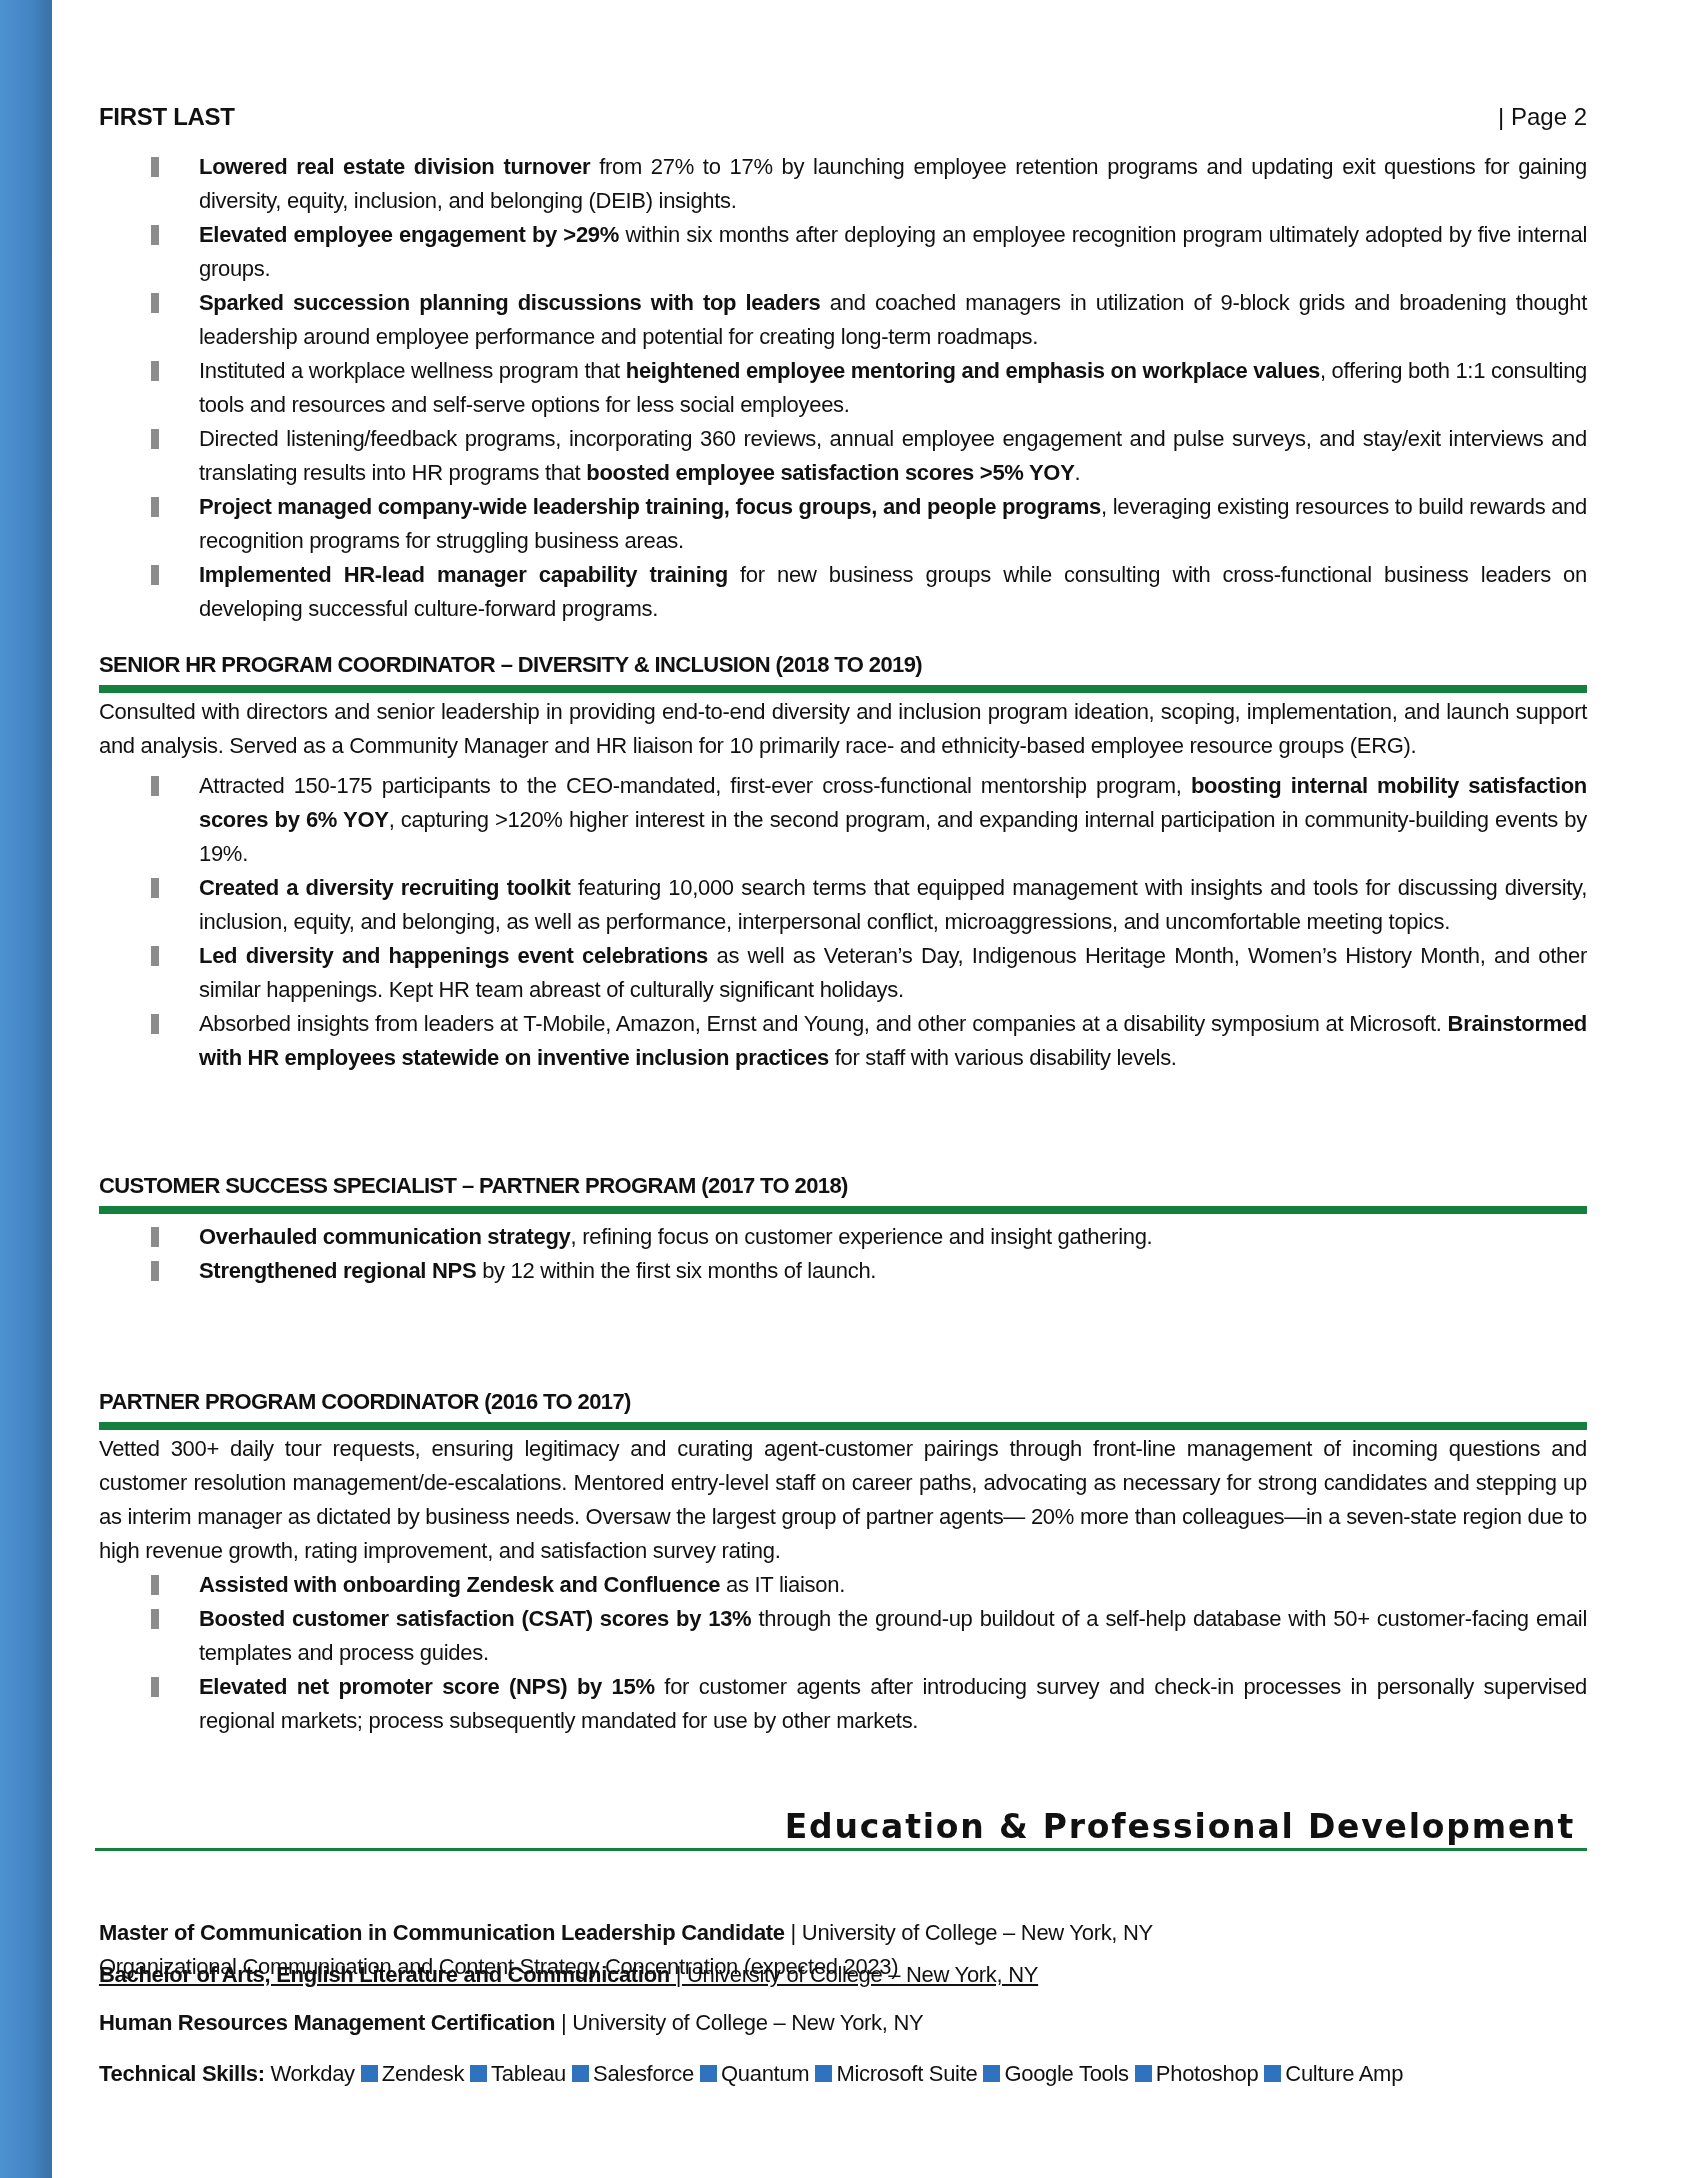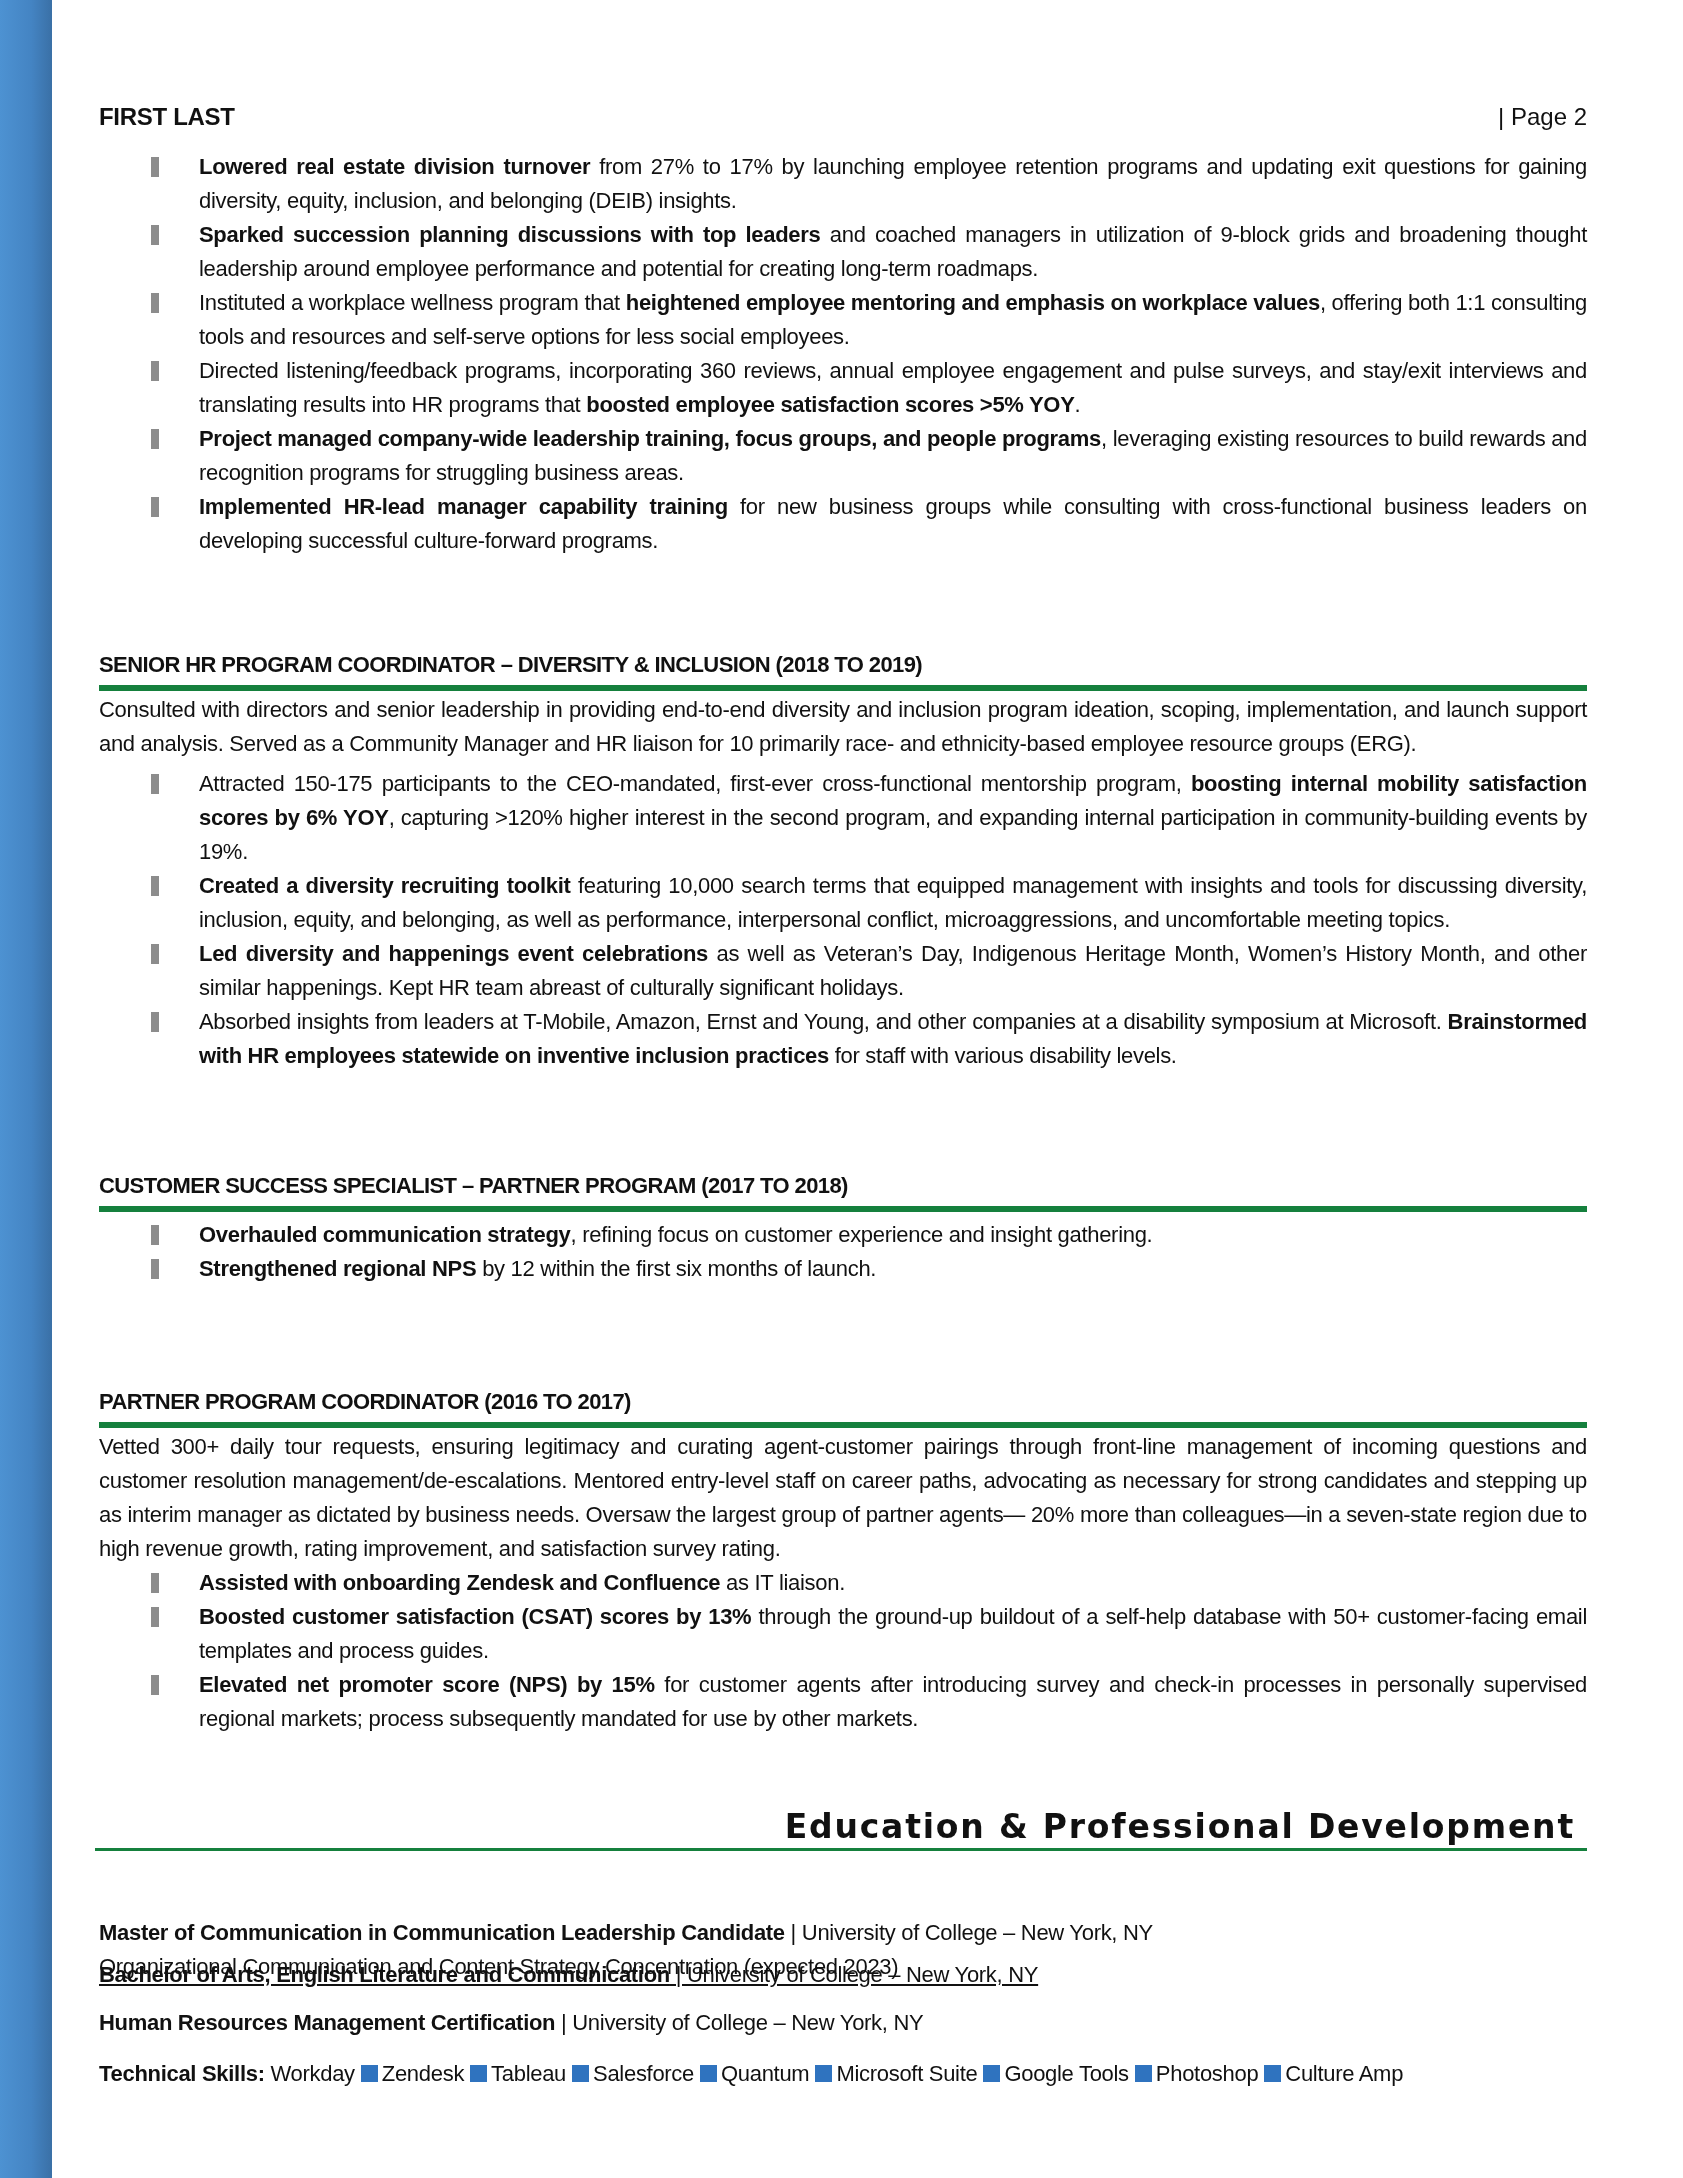--- a/index.html
+++ b/index.html
@@ -24,21 +24,21 @@
   .bullets { list-style: none; margin: 0; padding: 0; }
   .bullets li { position: relative; padding-left: 100px; text-align: justify; }
   .bullets li .mark {
     position: absolute; left: 52px; top: 7px; width: 8px; height: 20px; background: #8c8c8c;
   }
   b { font-weight: bold; }
 
   .block { position: absolute; left: 0; width: 1488px; }
   .jobtitle {
     font-size: 22px; font-weight: bold; line-height: 32px; letter-spacing: -0.6px;
-    padding-bottom: 4px; border-bottom: 6px solid #15803d; margin-bottom: 2px;
+    padding-bottom: 4px; border-bottom: 8px solid #15803d; margin-bottom: 2px;
   }
   .summary { text-align: justify; }
 
   .edu-heading {
     position: absolute; left: -4px; width: 1492px; top: 1800px; height: 48px;
     border-bottom: 3px solid #15803d;
     text-align: center;
   }
   .edu-heading span {
     position: absolute; right: 12px; bottom: 2px; font-size: 33px; font-weight: bold;
@@ -58,20 +58,21 @@
 <div class="page">
 
   <div class="header">
     <span class="name">FIRST LAST</span>
     <span class="pg">| Page 2</span>
   </div>
 
   <div class="block" style="top:150px;">
     <ul class="bullets txt" id="prior-bullets">
         <li><span class="mark"></span><b>Lowered real estate division turnover</b><span> from 27% to 17% by launching employee retention programs and updating exit questions for gaining diversity, equity, inclusion, and belonging (DEIB) insights.</span></li>
+        <li><span class="mark"></span><b>Elevated employee engagement by &gt;29%</b><span> within six months after deploying an employee recognition program ultimately adopted by five internal groups.</span></li>
         <li><span class="mark"></span><b>Sparked succession planning discussions with top leaders</b><span> and coached managers in utilization of 9-block grids and broadening thought leadership around employee performance and potential for creating long-term roadmaps.</span></li>
         <li><span class="mark"></span><span>Instituted a workplace wellness program that </span><b>heightened employee mentoring and emphasis on workplace values</b><span>, offering both 1:1 consulting tools and resources and self-serve options for less social employees.</span></li>
         <li><span class="mark"></span><span>Directed listening/feedback programs, incorporating 360 reviews, annual employee engagement and pulse surveys, and stay/exit interviews and translating results into HR programs that </span><b>boosted employee satisfaction scores &gt;5% YOY</b><span>.</span></li>
         <li><span class="mark"></span><b>Project managed company-wide leadership training, focus groups, and people programs</b><span>, leveraging existing resources to build rewards and recognition programs for struggling business areas.</span></li>
         <li><span class="mark"></span><b>Implemented HR-lead manager capability training</b><span> for new business groups while consulting with cross-functional business leaders on developing successful culture-forward programs.</span></li>
       </ul>
   </div>
 
   <div class="block" style="top:649px;">
     <div class="jobtitle">SENIOR HR PROGRAM COORDINATOR – DIVERSITY &amp; INCLUSION (2018 TO 2019)</div>

